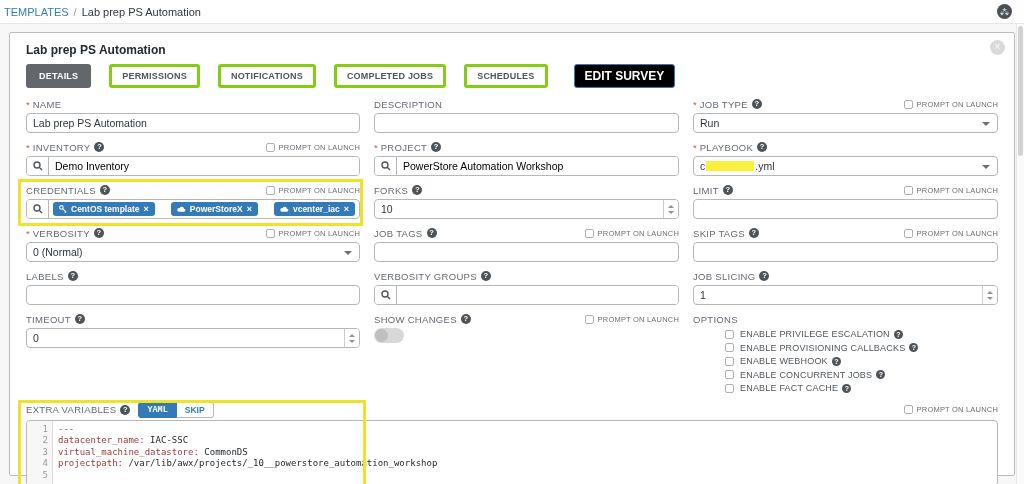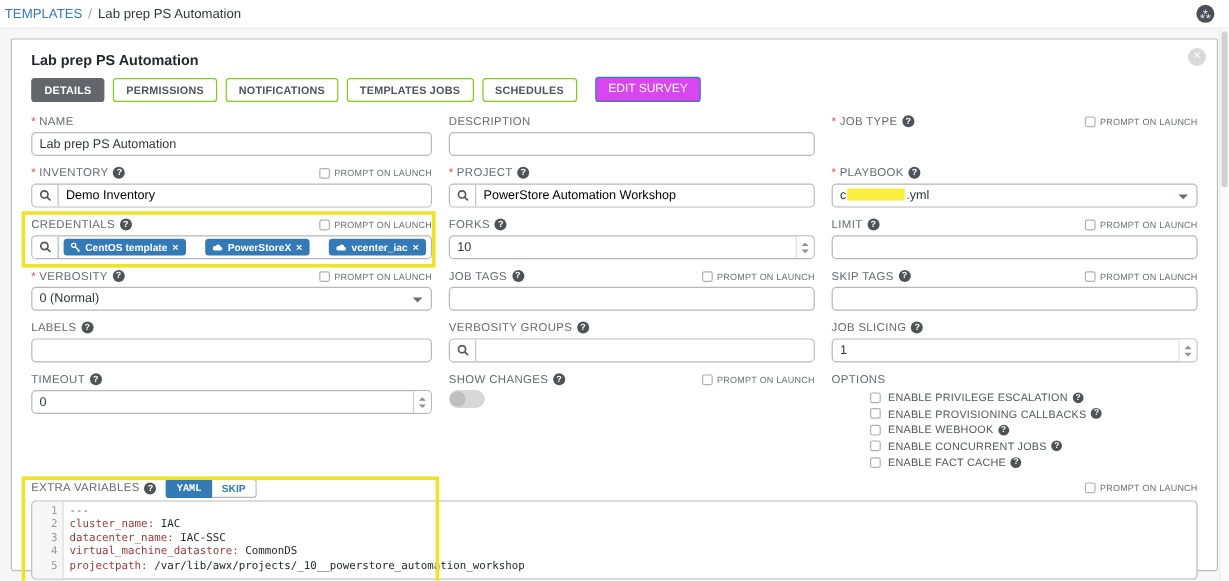--- a/index.html
+++ b/index.html
@@ -21,24 +21,24 @@
   .card { position:relative; background:#fff; border:1px solid #bcbcbc; border-radius:2px;
     height:444px; padding:8px 16px; }
   .card-title { font-size:12px; font-weight:bold; color:#24292e; margin-top:2px; }
   .card-close { position:absolute; top:7px; right:9px; width:15px; height:15px;
     border-radius:50%; background:#dadada; color:#fff; font-size:10px; line-height:14px;
     text-align:center; cursor:pointer; }
 
   
   .tab-row { display:flex; align-items:center; margin-top:7px; }
   .tab { font-size:9px; font-weight:bold; letter-spacing:.2px; color:#4f5459;
-    background:#fff; border:1px solid #84cc16; border-radius:3px; padding:4px 10px;
-    margin-right:7px; cursor:pointer; }
+    background:#fff; border:3px solid #84cc16; border-radius:3px; padding:4px 10px;
+    margin-right:18px; cursor:pointer; }
   .tab.active { background:#63676c; border-color:#63676c; color:#fff; }
-  .btn-survey { font-size:10px; font-weight:normal; color:#fff; background:#d946ef;
+  .btn-survey { font-size:12px; font-weight:bold; color:#fff; background:#000000;
     border:1px solid #337ab7; border-radius:3px; padding:4px 10px; margin-left:8px; cursor:pointer; }
 
   
   .form-grid { display:grid; grid-template-columns:1fr 1fr 1fr; column-gap:14px;
     row-gap:8px; margin-top:10px; }
   .fg { position:relative; }
   .label-row { display:flex; align-items:center; height:12px; margin-bottom:3px; }
   .lbl { font-size:9.5px; color:#646972; letter-spacing:.3px; }
   .req { color:#d9534f; font-size:9.5px; margin-right:3px; }
   .help { display:inline-block; width:10px; height:10px; border-radius:50%;
@@ -146,21 +146,21 @@
 <div class="page">
 <div class="card">
 
   <div class="card-title">Lab prep PS Automation</div>
   <div class="card-close">×</div>
 
   <div class="tab-row">
     <div class="tab active">DETAILS</div>
     <div class="tab">PERMISSIONS</div>
     <div class="tab">NOTIFICATIONS</div>
-    <div class="tab">TEMPLATES JOBS</div>
+    <div class="tab">COMPLETED JOBS</div>
     <div class="tab">SCHEDULES</div>
     <div class="btn-survey">EDIT SURVEY</div>
   </div>
 
   <div class="form-grid">
 
     <div class="fg">
       <div class="label-row">
         <span class="req">*</span>
         <span class="lbl">NAME</span>
@@ -178,20 +178,24 @@
     <div class="fg">
       <div class="label-row">
         <span class="req">*</span>
         <span class="lbl">JOB TYPE</span>
         <span class="help">?</span>
         <span class="spacer"></span>
         <span class="prompt">
           <span class="cb"></span>
           <span class="ptxt">PROMPT ON LAUNCH</span>
         </span>
+      </div>
+      <div class="combo-div">
+        <span>Run</span>
+        <span class="caret"></span>
       </div>
     </div>
 
     <div class="fg">
       <div class="label-row">
         <span class="req">*</span>
         <span class="lbl">INVENTORY</span>
         <span class="help">?</span>
         <span class="spacer"></span>
         <span class="prompt">
@@ -472,21 +476,20 @@
     <div class="editor">
       <div class="gutter">
         <div class="ln">1</div>
         <div class="ln">2</div>
         <div class="ln">3</div>
         <div class="ln">4</div>
         <div class="ln">5</div>
       </div>
       <div class="code-pane">
         <div class="code-text"><span class="k">---</span><span class="v"></span></div>
-        <div class="code-text"><span class="k">cluster_name:</span><span class="v"> IAC</span></div>
         <div class="code-text"><span class="k">datacenter_name:</span><span class="v"> IAC-SSC</span></div>
         <div class="code-text"><span class="k">virtual_machine_datastore:</span><span class="v"> CommonDS</span></div>
         <div class="code-text"><span class="k">projectpath:</span><span class="v"> /var/lib/awx/projects/_10__powerstore_automation_workshop</span></div>
       </div>
     </div>
   </div>
 
 </div>
 </div>
 

